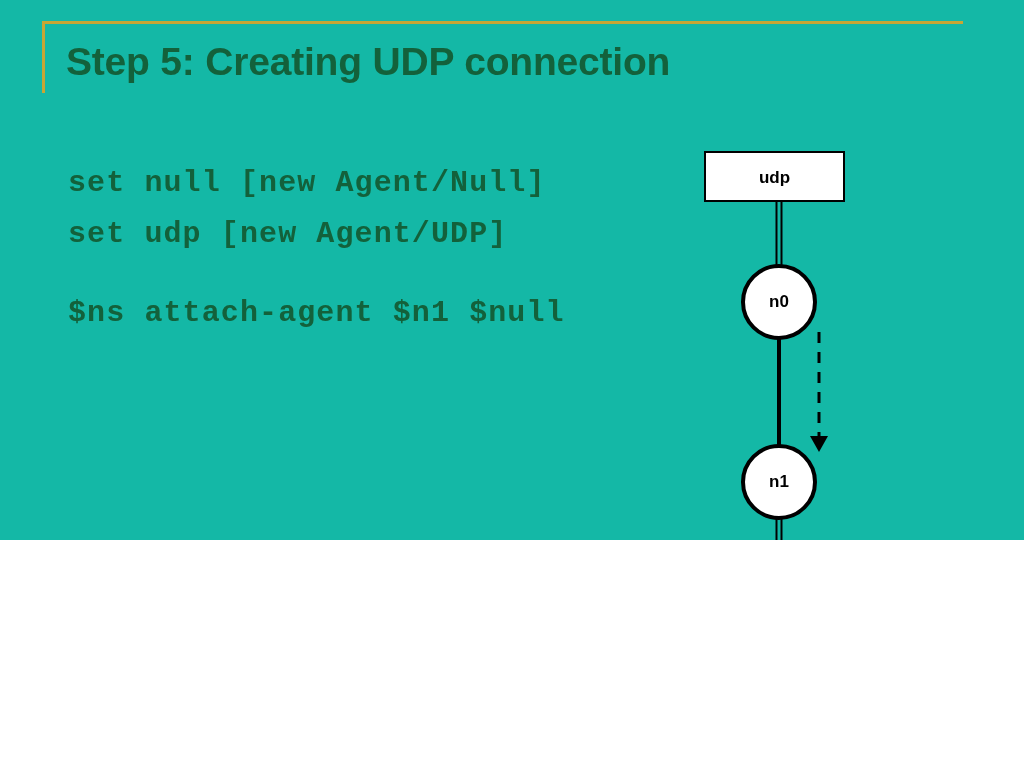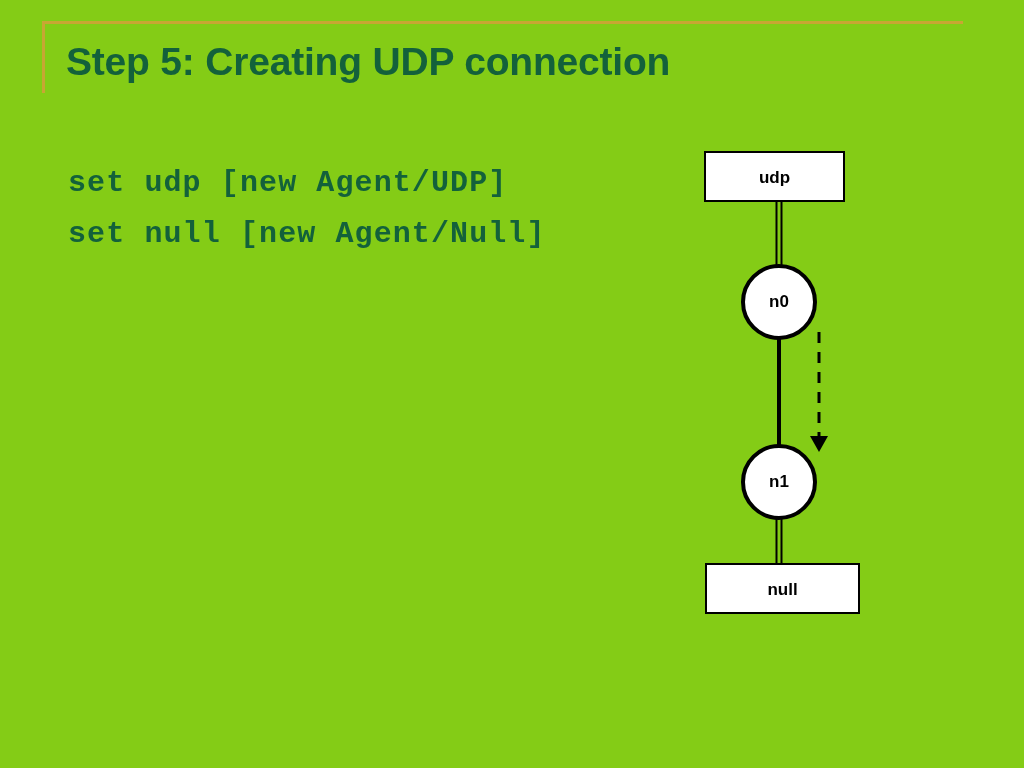--- a/index.html
+++ b/index.html
@@ -7,22 +7,22 @@
     margin: 0;
     padding: 0;
     background: #ffffff;
   }
   body {
     font-family: "Liberation Sans", sans-serif;
   }
   #slide {
     position: relative;
     width: 1024px;
-    height: 768px;
-    background: #84cc16;
+    height: 540px;
+    background: #14b8a6;
     overflow: hidden;
   }
 
   
   .rule-top {
     position: absolute;
     left: 42px;
     top: 21px;
     width: 921px;
     height: 3px;
@@ -97,23 +97,24 @@
 <body>
 
 <div id="slide">
 
   <div class="rule-top"></div>
   <div class="rule-left"></div>
 
   <div class="slide-title">Step 5: Creating UDP connection</div>
 
   <div class="code-block">
+    <div class="code-line">set null [new Agent/Null]</div>
     <div class="code-line">set udp [new Agent/UDP]</div>
-    <div class="code-line">set null [new Agent/Null]</div>
     <div class="code-line blank"></div>
+    <div class="code-line">$ns attach-agent $n1 $null</div>
     <div class="code-line blank"></div>
   </div>
 
   <div class="diagram">
     <svg width="300" height="520" viewBox="0 0 300 520" xmlns="http://www.w3.org/2000/svg">
 
       <g>
         <line x1="112.5" y1="70" x2="112.5" y2="139" stroke="#000000" stroke-width="2"></line>
         <line x1="117.5" y1="70" x2="117.5" y2="139" stroke="#000000" stroke-width="2"></line>
       </g>

